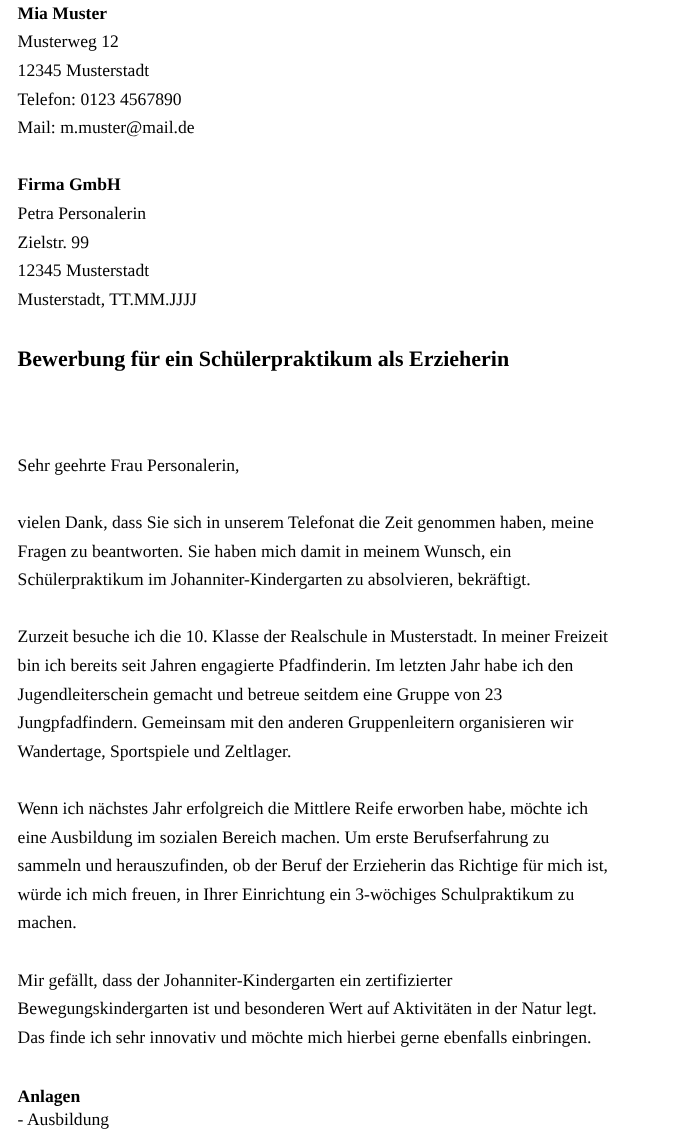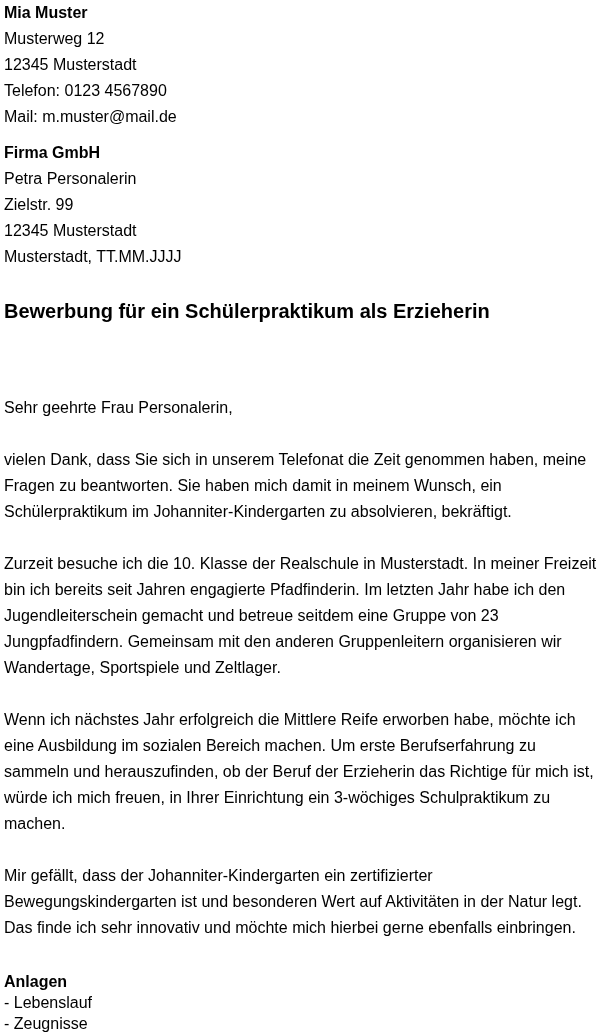--- a/index.html
+++ b/index.html
@@ -6,33 +6,33 @@
   html, body {
     margin: 0;
     padding: 0;
     background: #ffffff;
   }
   .page {
     position: relative;
     width: 614px;
     height: 1032px;
     box-sizing: border-box;
-    padding: 0 6px 0 4px;
+    padding: 0 6px 0 16px;
     overflow: hidden;
     background: #ffffff;
     color: #000000;
-    font-family: Liberation Sans, sans-serif;
+    font-family: Liberation Serif, serif;
     font-size: 16px;
   }
   .line {
     line-height: 26px;
     white-space: nowrap;
   }
   .bold { font-weight: 700; }
-  .recipient { margin-top: 10px; }
+  .recipient { margin-top: 26px; }
   .date-line {
     text-align: left;
     line-height: 26px;
     white-space: nowrap;
   }
   .subject {
     margin: 26px 0 0 0;
     font-size: 20px;
     font-weight: 700;
     line-height: 30px;
@@ -94,18 +94,18 @@
     </div>
   <div class="para">
       <div class="line">Mir gefällt, dass der Johanniter-Kindergarten ein zertifizierter</div>
       <div class="line">Bewegungskindergarten ist und besonderen Wert auf Aktivitäten in der Natur legt.</div>
       <div class="line">Das finde ich sehr innovativ und möchte mich hierbei gerne ebenfalls einbringen.</div>
     </div>
 
   <div class="enclosures">
     <div class="line bold">Anlagen</div>
     <div>
-        <div class="line">- Lebenslauf</div>
+        <div class="line">- Ausbildung</div>
         <div class="line">- Zeugnisse</div>
       </div>
   </div>
 
 </div>
 
 </body></html>

